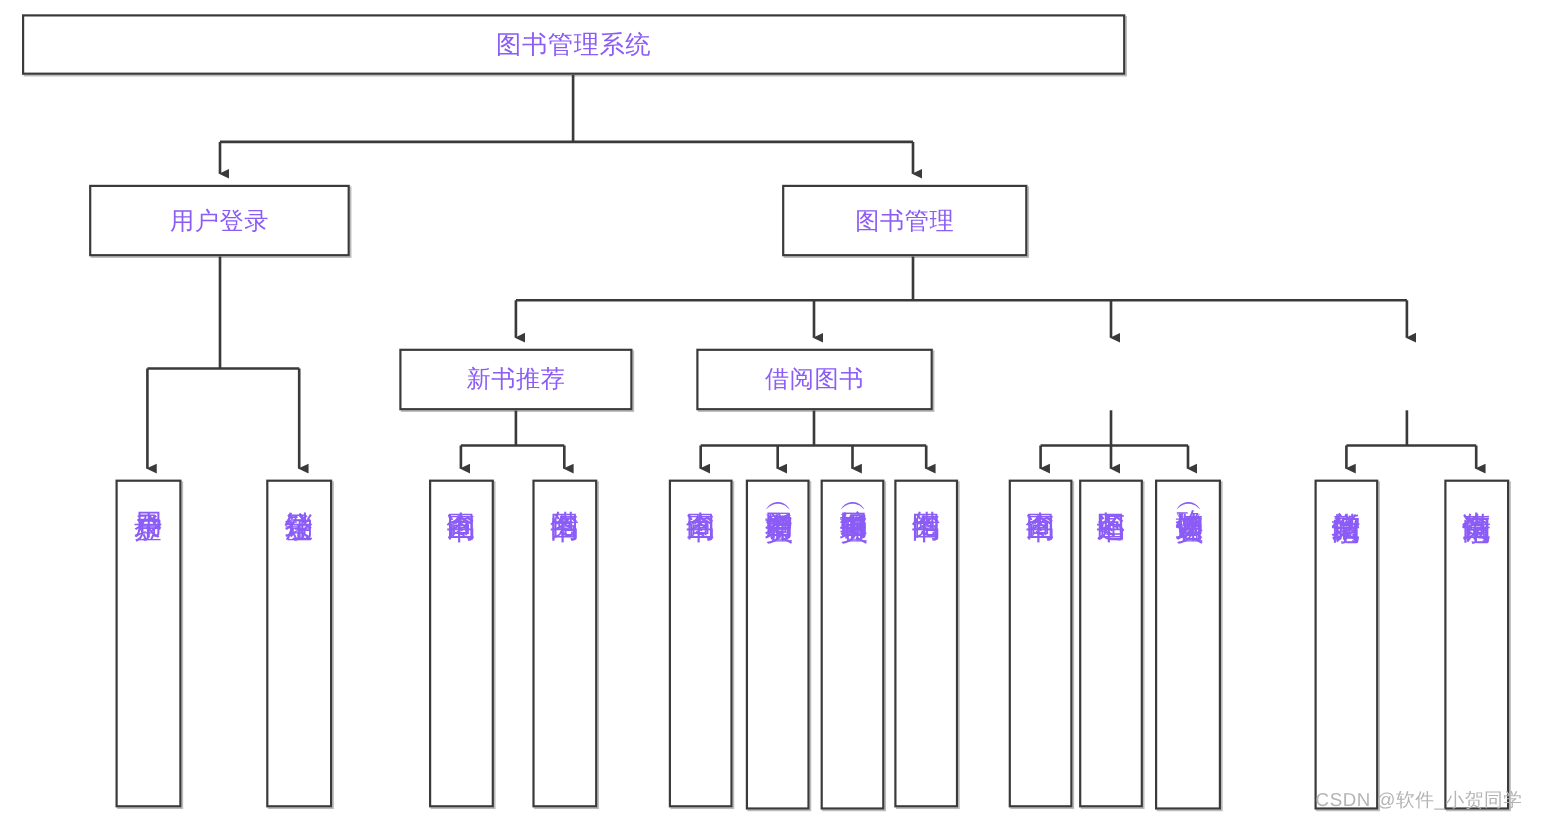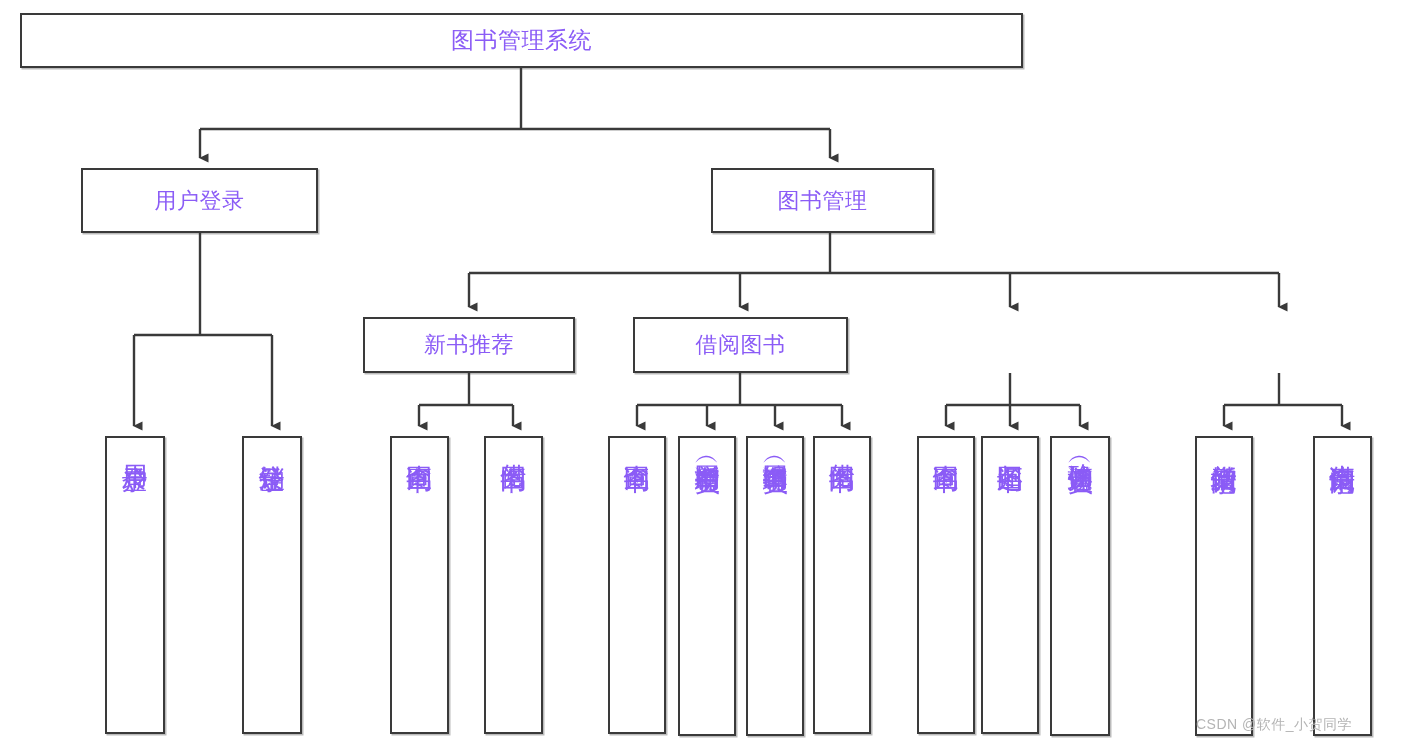--- a/index.html
+++ b/index.html
@@ -60,21 +60,21 @@
     font-size: 26px;
     line-height: 1.02;
     letter-spacing: 1px;
     white-space: nowrap;
     margin: 0 auto;
   }
   .node.v.long .lbl { font-size: 25px; }
   .watermark {
     position: absolute;
     color: #b4b4b4;
-    font-size: 14px;
+    font-size: 17px;
     letter-spacing: 0.5px;
     white-space: nowrap;
     user-select: none;
   }
 </style>
 </head>
 <body>
 
 <div id="canvas">
 

